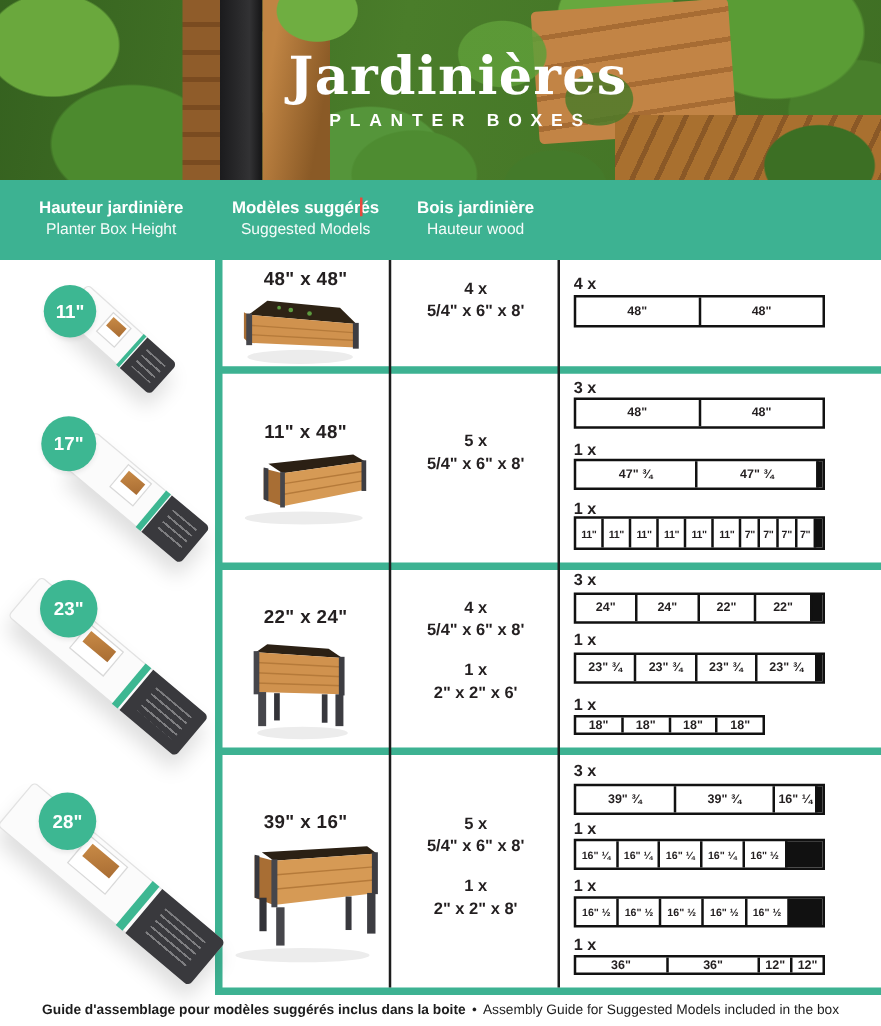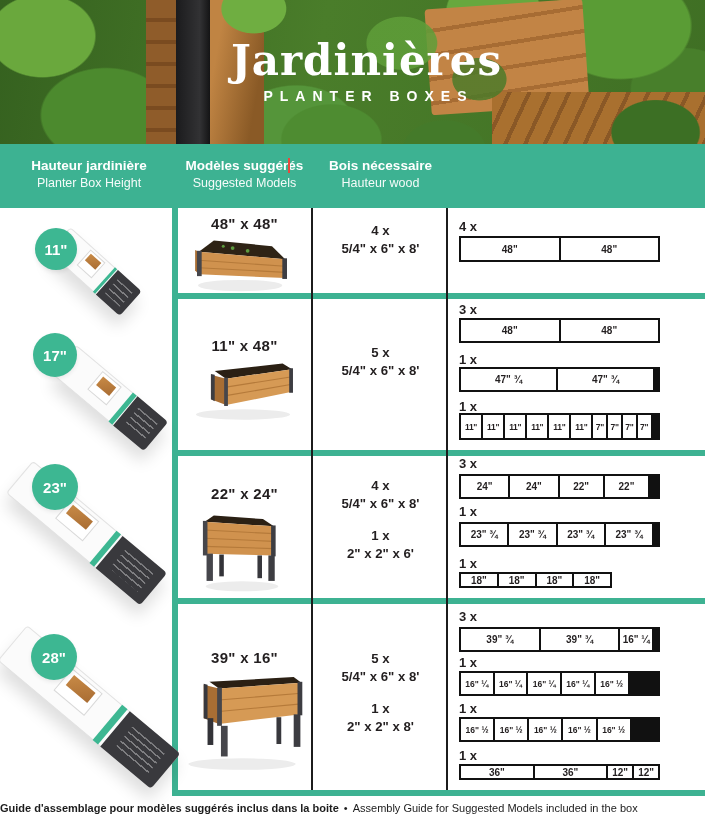--- a/index.html
+++ b/index.html
@@ -80,21 +80,21 @@
   .plant svg{display:block;width:100%;height:100%;}
   .req{position:absolute;left:313px;width:135px;text-align:center;font-weight:bold;
     font-size:13.2px;line-height:18px;}
   .pc-count{position:absolute;font-weight:bold;font-size:13px;}
   .bar{position:absolute;display:flex;border:2px solid #111111;background:#fff;box-sizing:border-box;}
   .seg{position:relative;display:flex;align-items:center;justify-content:center;
     border-left:2px solid #111111;font-weight:bold;white-space:nowrap;overflow:hidden;}
   .seg:first-child{border-left:none;}
   .seg.black{background:#111111;}
   
-  .footer{position:absolute;left:0;top:802px;width:705px;font-size:11px;color:#1c1c1c;}
+  .footer{position:absolute;left:0;top:802px;width:705px;text-align:center;font-size:11px;color:#1c1c1c;}
   .footer .f-fr{font-weight:bold;}
   .footer .f-sep{padding:0 5px;}
 </style>
 </head>
 <body>
 
 <div id="app">
 
   <div class="hero">
     <div class="hz hero-wood1"></div>
@@ -110,21 +110,21 @@
   <div class="band">
     <div class="bcol" style="left:178px;width:133px;">
       <div class="bfr">Modèles suggérés</div>
       <div class="ben">Suggested Models</div>
     </div>
     <div class="bcol" style="left:0;width:178px;">
       <div class="bfr">Hauteur jardinière</div>
       <div class="ben">Planter Box Height</div>
     </div>
     <div class="bcol" style="left:313px;width:135px;">
-      <div class="bfr">Bois nécessaire</div>
+      <div class="bfr">Bois jardinière</div>
       <div class="ben">Hauteur wood</div>
     </div>
     <div class="cursor"></div>
   </div>
 
   <div class="tealline" style="left:172px;top:208px;width:6px;height:588px;"></div>
   <div class="tealline" style="left:172px;top:293px;width:533px;height:6px;"></div>
   <div class="tealline" style="left:172px;top:450px;width:533px;height:6px;"></div>
   <div class="tealline" style="left:172px;top:598px;width:533px;height:6px;"></div>
   <div class="tealline" style="left:172px;top:790px;width:533px;height:6px;"></div>

